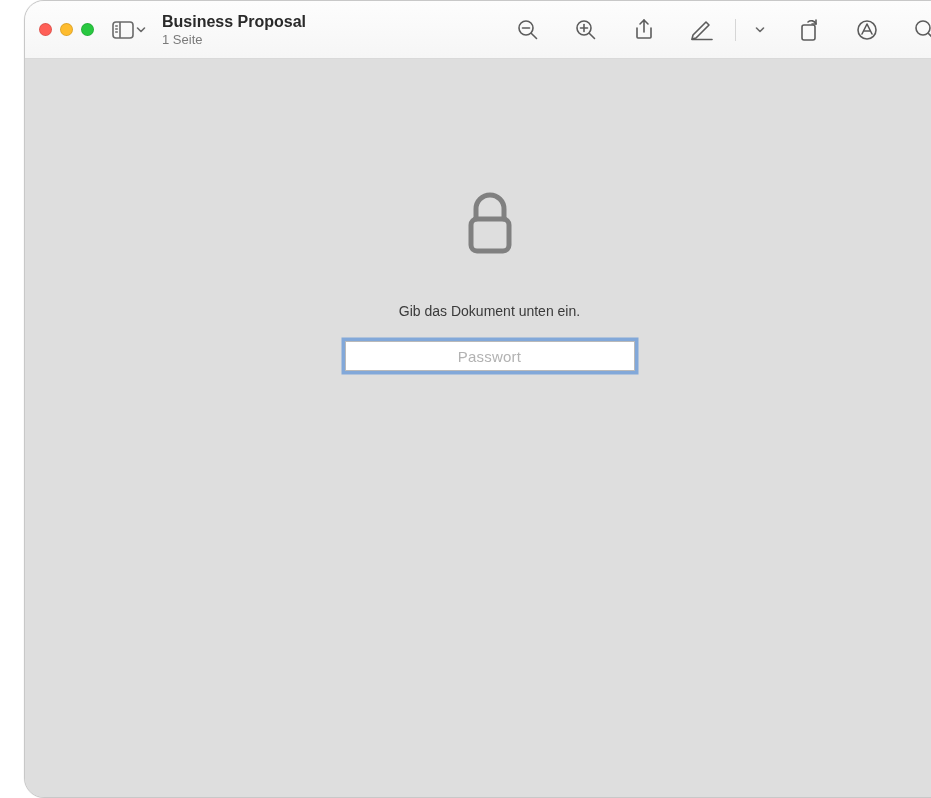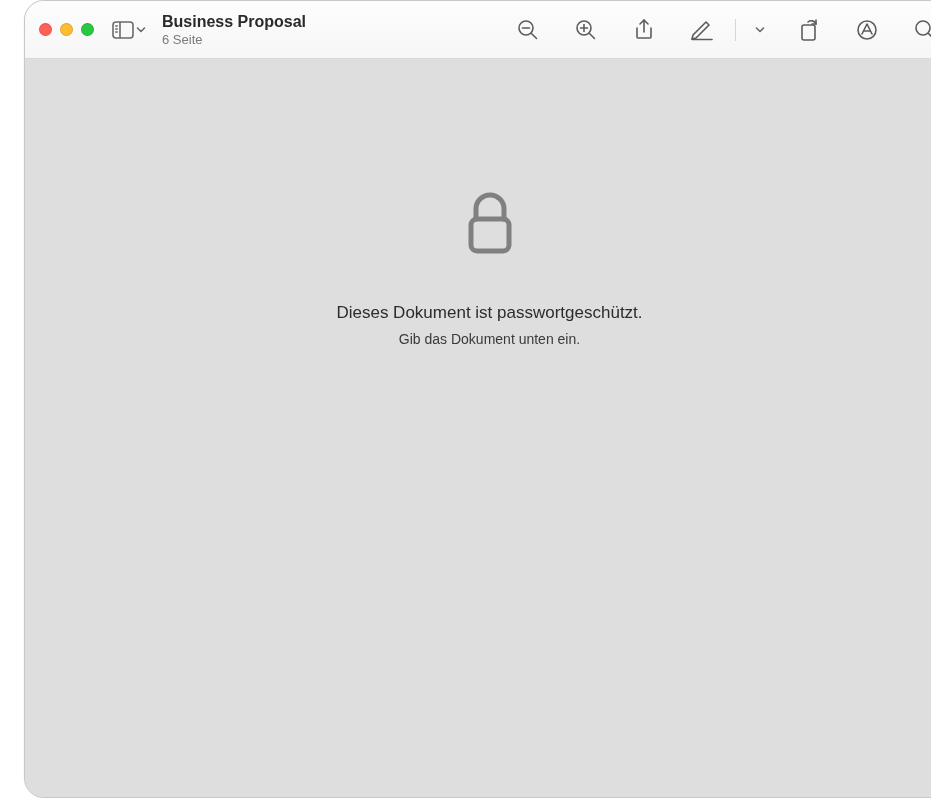--- a/index.html
+++ b/index.html
@@ -171,21 +171,21 @@
       </span>
       <span>
         <svg width="10" height="8" viewBox="0 0 10 8" fill="none" stroke="#6a6a6a" stroke-width="1.6" stroke-linecap="round" stroke-linejoin="round">
           <polyline points="1.5,2 5,5.5 8.5,2"></polyline>
         </svg>
       </span>
     </div>
 
     <div class="title-block">
       <div class="doc-title">Business Proposal</div>
-      <div class="doc-subtitle">6 Seite</div>
+      <div class="doc-subtitle">1 Seite</div>
     </div>
 
     <div class="toolbar-right">
 
       <div class="tb-btn">
         <span>
           <svg width="22" height="22" viewBox="0 0 22 22" fill="none" stroke="#5c5c5c" stroke-width="1.6" stroke-linecap="round">
             <circle cx="9" cy="9" r="7"></circle>
             <line x1="14.2" y1="14.2" x2="19.5" y2="19.5"></line>
             <line x1="5.5" y1="9" x2="12.5" y2="9"></line>
@@ -266,18 +266,18 @@
   </div>
 
   <div class="content">
     <div class="prompt">
       <div class="lock-icon">
         <svg width="54" height="70" viewBox="0 0 54 70" fill="none" stroke="#808080" stroke-width="5" stroke-linecap="round">
           <path d="M13 30 V20 a14 14 0 0 1 28 0 V30"></path>
           <rect x="8" y="30" width="38" height="32" rx="6"></rect>
         </svg>
       </div>
-      <div class="headline">Dieses Dokument ist passwortgeschützt.</div>
       <div class="subhead">Gib das Dokument unten ein.</div>
+      <input type="password" class="pw-field" placeholder="Passwort" style="">
     </div>
   </div>
 
 </div>
 
 </body></html>

